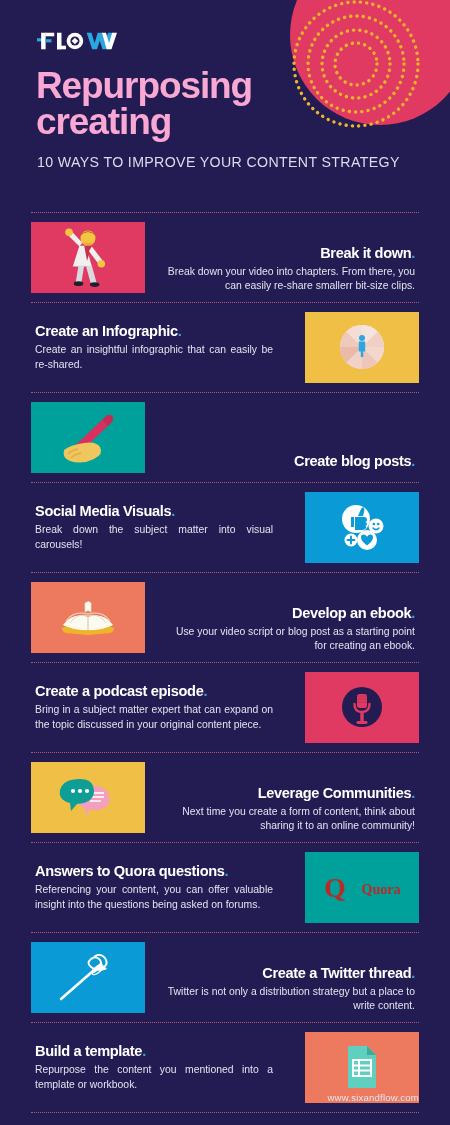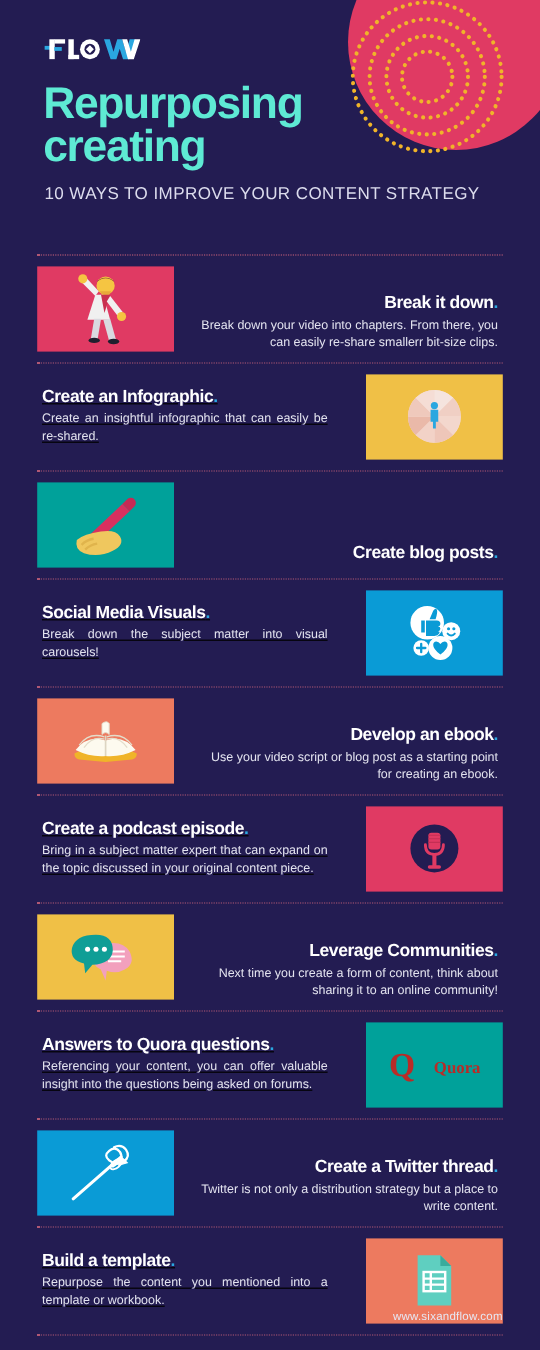--- a/index.html
+++ b/index.html
@@ -53,21 +53,21 @@
     top: 29px;
     z-index: 5;
     height: 24px;
   }
 
   .title {
     position: absolute;
     left: 36px;
     top: 68px;
     z-index: 5;
-    color: #5eead4;
+    color: #f9a8d4;
     font-size: 37px;
     line-height: 0.98;
     font-weight: bold;
     letter-spacing: -1.1px;
     font-family: "Liberation Sans", sans-serif;
   }
 
   .subtitle {
     position: absolute;
     left: 37px;
@@ -109,21 +109,21 @@
     height: 71px;
     position: relative;
     overflow: hidden;
   }
 
   .text-block {
     flex: 1 1 auto;
     padding: 0 4px;
   }
   .row.image-left .text-block { text-align: right; padding-left: 16px; }
-  .row.image-right .text-block { text-align: left; padding-right: 32px; text-decoration: underline; }
+  .row.image-right .text-block { text-align: left; padding-right: 32px; }
 
   .item-title {
     color: #ffffff;
     font-size: 14.6px;
     font-weight: bold;
     letter-spacing: -0.35px;
     margin-bottom: 4px;
     line-height: 1.1;
   }
   .item-title .dot { color: #2aa7e0; }

